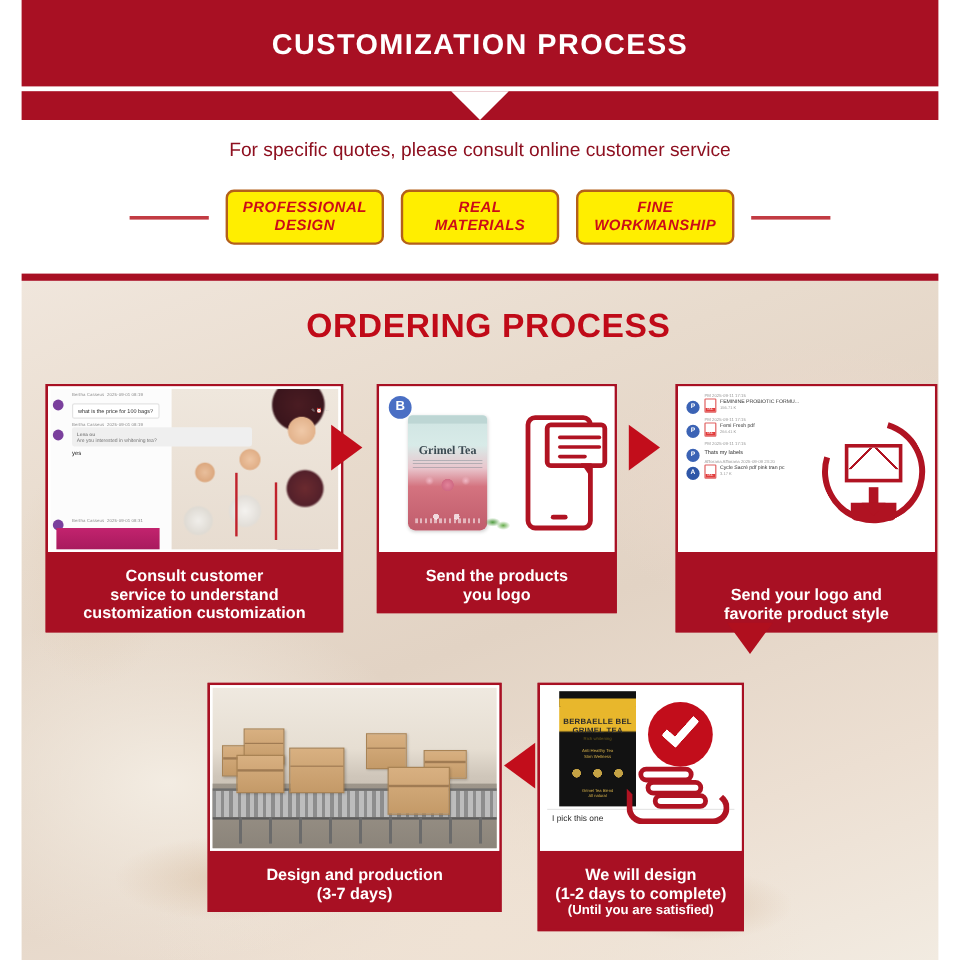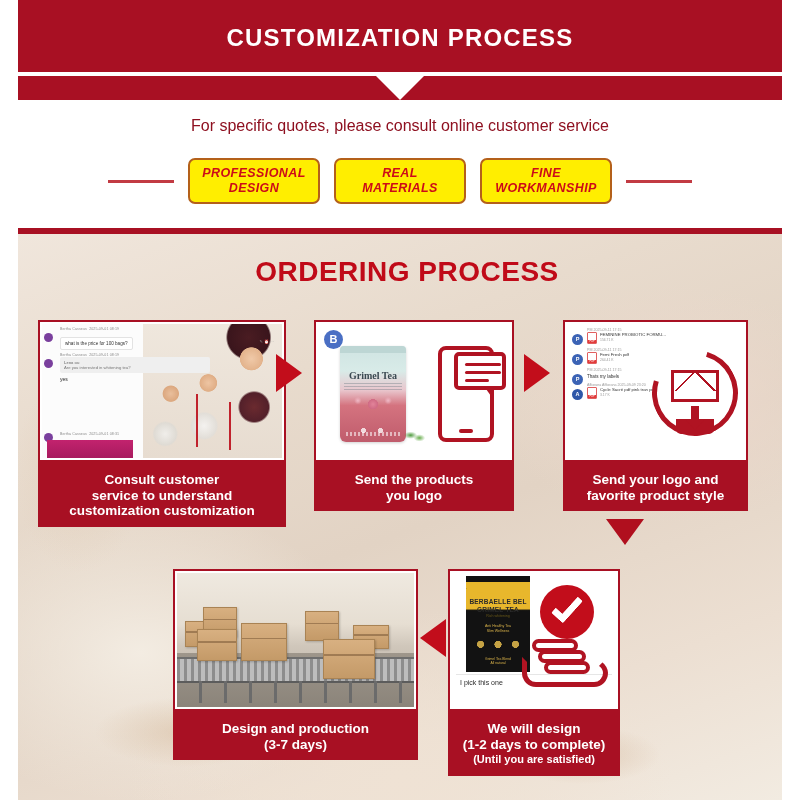--- a/index.html
+++ b/index.html
@@ -90,21 +90,21 @@
     color:#fff; font-weight:bold; text-align:center;
     font-size:13.5px; line-height:15.5px; padding:12px 2px 6px;
   }
   .cap-sub { font-size:11px; font-weight:bold; display:block; }
 
   
   #card1 { left:20px;  top:86px;  width:248px; }
   #card1 .card-media { height:138px; }
   #card2 { left:296px; top:86px;  width:200px; }
   #card2 .card-media { height:138px; }
-  #card3 { left:545px; top:86px;  width:185px; }
+  #card3 { left:545px; top:86px;  width:218px;gap:16px; }
   #card3 .card-media { height:138px; }
   #card4 { left:155px; top:335px; width:245px; }
   #card4 .card-media { height:138px; }
   #card5 { left:430px; top:335px; width:172px; }
   #card5 .card-media { height:138px; }
 
   
   .arrow { position:absolute; width:0; height:0; z-index:5; }
   .arrow-r {
     border-top:19px solid transparent; border-bottom:19px solid transparent;

